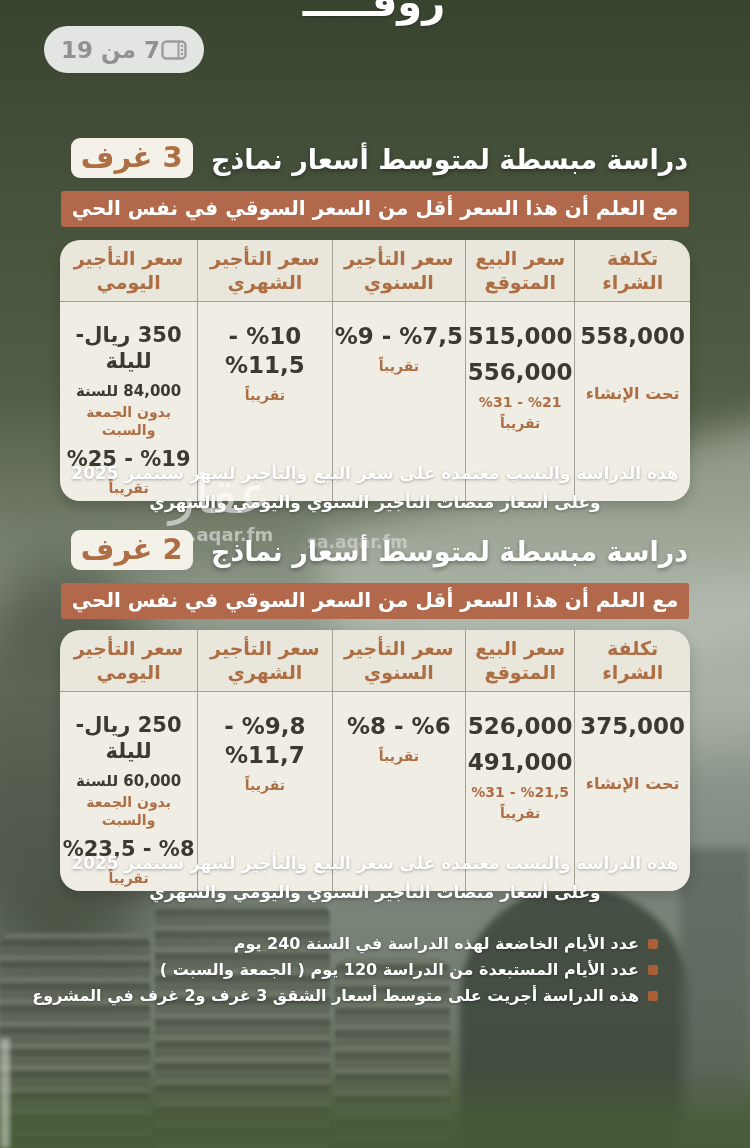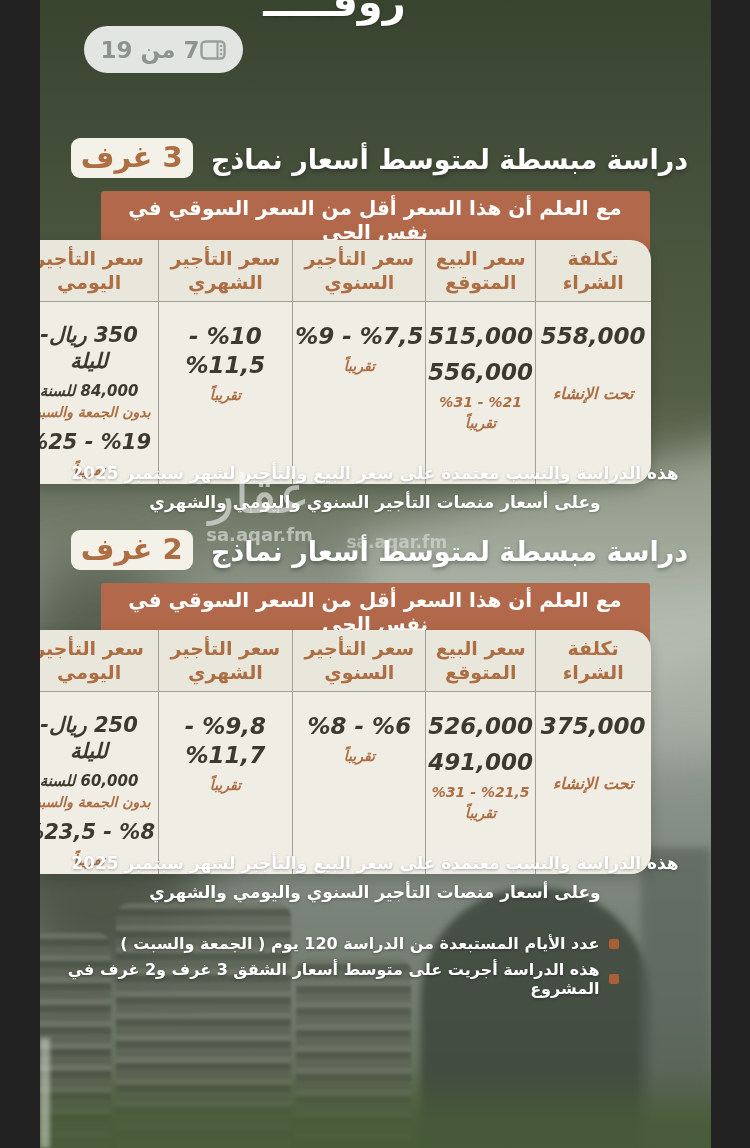--- a/index.html
+++ b/index.html
@@ -1,17 +1,17 @@
 <!DOCTYPE html>
 <html lang="ar" style="--accent-bg: #b2684a; --accent-text: #ae6e44; --dark-text: #3b3a31; --table-header-bg: #e9e6db; --table-body-bg: #f0ede5; --table-border: #a09f95; --pill-bg: #e3e5e3; --pill-text: #8d938f; --bullet: #aa5f36;"><head>
 <meta charset="utf-8">
 <style>
   html,body{margin:0;padding:0;background:#222;}
   .page{
-    position:relative; width:671px; height:1148px; margin:0 auto; overflow:hidden;
+    position:relative; width:750px; height:1148px; margin:0 auto; overflow:hidden;
     font-family:"DejaVu Sans", sans-serif; direction:rtl;
     background:linear-gradient(180deg,
       #39442f 0%, #414c38 10%, #4a553e 22%, #525d45 34%,
       #6d7763 44%, #8e978a 52%, #9ea69a 60%, #8b948a 68%,
       #7c857b 78%, #6f7a6d 88%, #5a684d 96%, #4b5a41 100%);
   }
   
   .deco{position:absolute; pointer-events:none;}
   .light-band{left:330px; top:470px; width:520px; height:210px;
     background:rgba(205,210,200,.45); filter:blur(18px); transform:rotate(-14deg);}
@@ -65,21 +65,21 @@
   .tcol:nth-child(3){flex:0 0 21.0%;}
   .tcol:nth-child(4){flex:0 0 21.2%;}
   .tcol:nth-child(5){flex:1;}
   .tcol:not(:first-child){border-left:0;}
   .tcol + .tcol{border-right:1px solid var(--table-border,#a09f95);}
   .thead{height:61px; display:flex; align-items:center; justify-content:center;
     background:var(--table-header-bg,#e9e6db); color:var(--accent-text,#ae6e44);
     font-size:19px; font-weight:bold; white-space:pre-line; text-align:center;
     line-height:1.25; border-bottom:1px solid var(--table-border,#a09f95);}
   .tbody{flex:1; background:var(--table-body-bg,#f0ede5); text-align:center;
-    padding-top:13px; box-sizing:border-box;font-style:italic;}
+    padding-top:13px; box-sizing:border-box;}
   .tbl1 .tbody{min-height:156px;} .tbl2 .tbody{min-height:147px;}
   .ln{line-height:1.25;}
   .ln.num{font-size:23px; font-weight:bold; color:var(--dark-text,#3b3a31); margin:7px 0;}
   .ln.num-md{font-size:21px; font-weight:bold; color:var(--dark-text,#3b3a31); margin:7px 0;}
   .ln.num-sm{font-size:15px; font-weight:bold; color:var(--dark-text,#3b3a31); margin:3px 0;}
   .ln.acc{font-size:14px; font-weight:bold; color:var(--accent-text,#ae6e44); margin:4px 0;}
   .ln.acc-md{font-size:16px; font-weight:bold; color:var(--accent-text,#ae6e44); margin:33px 0 0;}
 
   
   .notes{position:absolute; left:0; right:0; text-align:center; color:#fff;
@@ -244,20 +244,24 @@
       </div>
     </div>
   <div class="notes n2">
     <div>هذه الدراسة والنسب معتمدة على سعر البيع والتأجير لشهر سبتمبر 2025</div>
     <div>وعلى أسعار منصات التأجير السنوي واليومي والشهري</div>
   </div>
 
   <div class="bullets">
     <div class="brow">
       <span class="bsq"></span>
+      <span>عدد الأيام الخاضعة لهذه الدراسة في السنة 240 يوم</span>
+    </div>
+    <div class="brow">
+      <span class="bsq"></span>
       <span>عدد الأيام المستبعدة من الدراسة 120 يوم ( الجمعة والسبت )</span>
     </div>
     <div class="brow">
       <span class="bsq"></span>
       <span>هذه الدراسة أجريت على متوسط أسعار الشقق 3 غرف و2 غرف في المشروع</span>
     </div>
   </div>
 
 </div>
 

